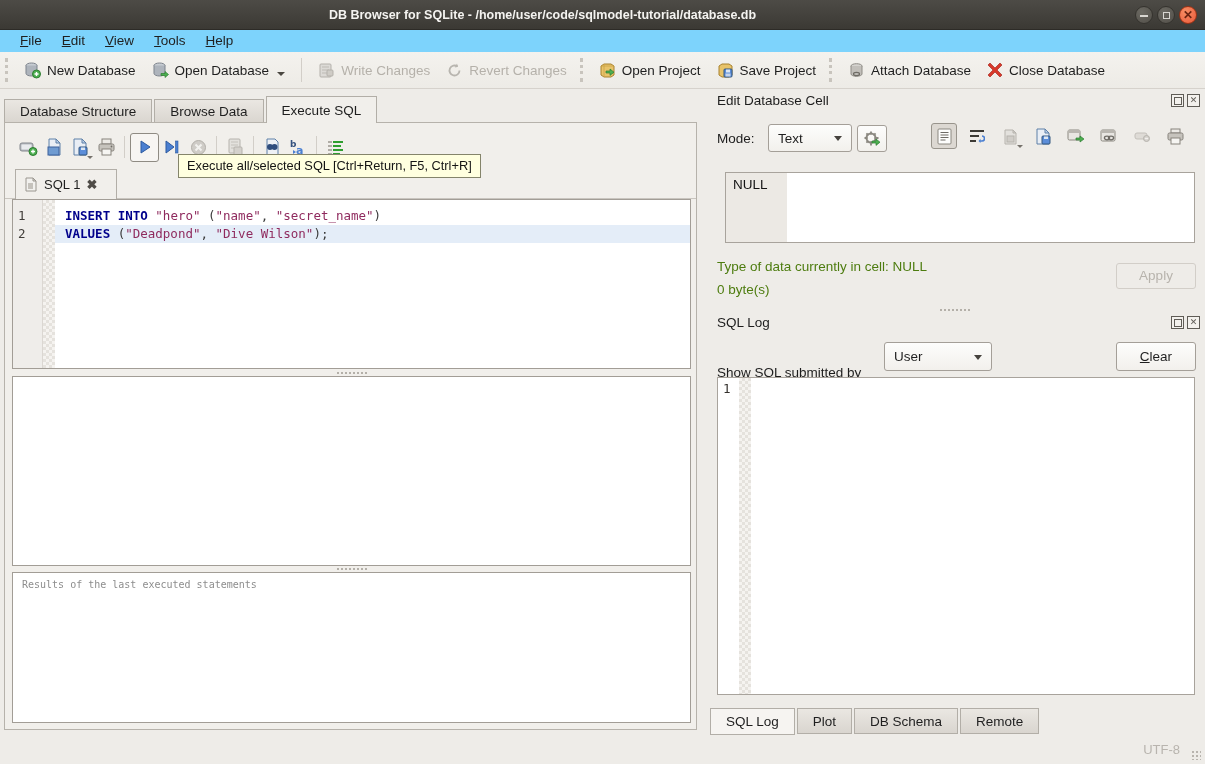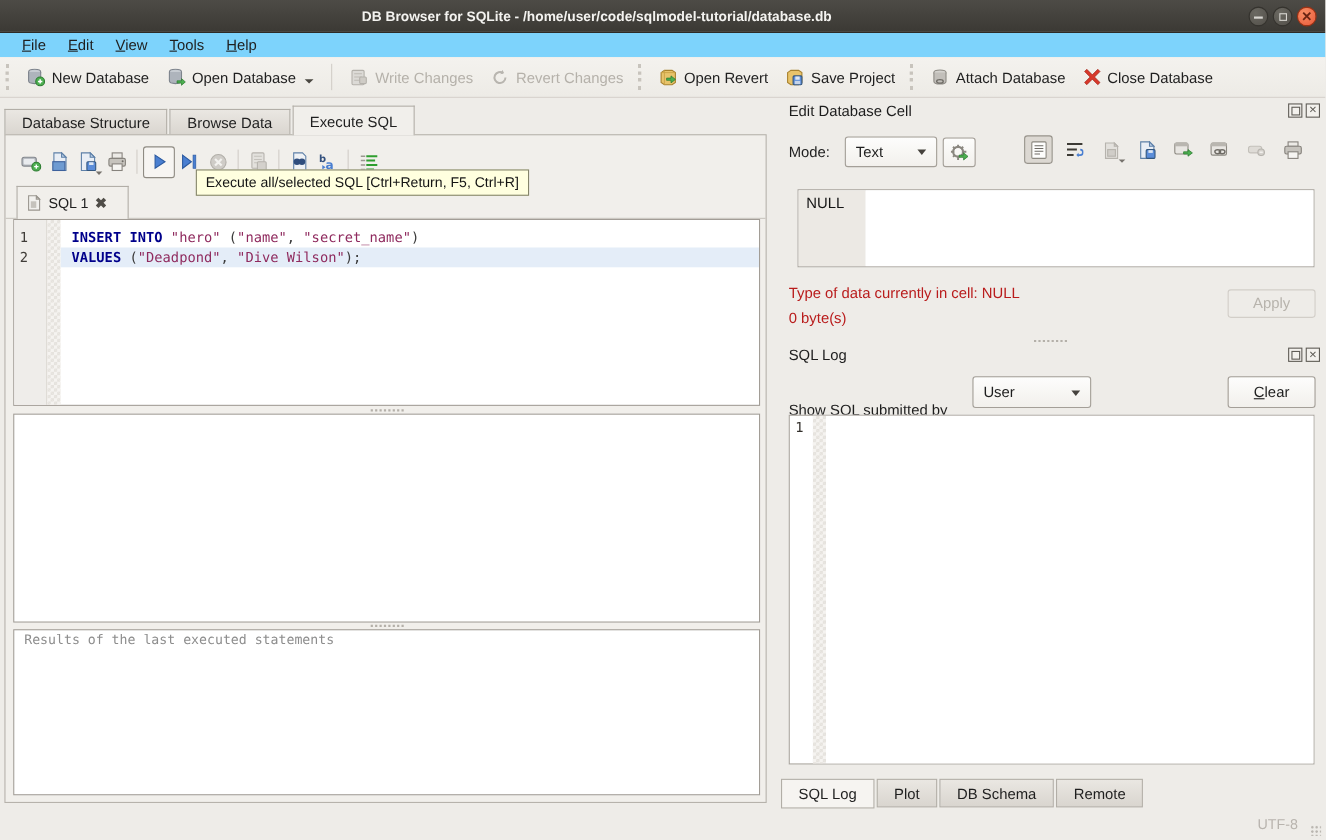--- a/index.html
+++ b/index.html
@@ -79,42 +79,42 @@
   .code-line { height:18px; line-height:18px; padding-left:10px; white-space:pre; }
   .code-line.hl { background:#e4edf8; }
   .seg-keyword { color:var(--kw-color,#00008b); font-weight:bold; }
   .seg-string { color:var(--str-color,#8f2a5e); }
   .seg-plain { color:var(--plain-color,#3a3a3a); }
 
   .splitter-h { position:absolute; left:7px; width:679px; height:6px; display:flex; align-items:center; justify-content:center; }
   .splitter-h .dots { width:30px; border-top:2px dotted #b4b0a9; }
 
   .pane { position:absolute; left:7px; width:679px; background:#fff; border:1px solid #a29d96; }
-  .results-text { padding:1px 9px; font-family:"DejaVu Sans Mono",monospace; font-size:12px; color:#8d8d8d; }
+  .results-text { padding:6px 9px; font-family:"DejaVu Sans Mono",monospace; font-size:10px; color:#8d8d8d; }
 
   
   .dock { position:absolute; left:705px; top:90px; width:500px; height:648px; }
   .dock-title { position:absolute; left:12px; font-size:13.5px; color:#1d1d1d; }
   .dock-icons { position:absolute; right:5px; display:flex; gap:3px; }
   .dock-ico { width:13px; height:13px; border:1px solid #5f5c56; font-size:9px; line-height:11px; text-align:center;
     color:#5f5c56; background:#f3f1ed; }
   .dock-ico.float::before { content:""; position:relative; display:block; width:6px; height:6px; border:1px solid #5f5c56; margin:2px auto 0; }
 
   .btnish { background:linear-gradient(#fdfdfc,#f2f0ec); border:1px solid #a49f98; border-radius:3px; }
   .combo { position:absolute; display:flex; align-items:center; padding:0 24px 0 9px; font-size:13.5px; }
   .combo .arrow { position:absolute; right:9px; top:50%; margin-top:-2px; width:0; height:0;
     border-left:4px solid transparent; border-right:4px solid transparent; border-top:5px solid #45423d; }
   .push-btn { position:absolute; text-align:center; font-size:13.5px; }
   .push-btn.disabled { color:#b7b3ac; background:#eeece8; border-color:#d2cec8; }
   .push-btn u { text-decoration:underline; }
 
   .cell-box { position:absolute; left:20px; top:82px; width:470px; height:71px; background:#fff; border:1px solid #a8a39c; display:flex; }
   .cell-gutter { width:61px; background:#ece9e4; padding:4px 0 0 7px; font-size:13.5px; color:#141414; }
 
-  .info-line { position:absolute; left:12px; font-size:13.5px; color:#b91c1c; }
+  .info-line { position:absolute; left:12px; font-size:13.5px; color:#4d7c0f; }
 
   .log-box { position:absolute; left:12px; top:287px; width:478px; height:318px; background:#fff; border:1px solid #a8a39c; display:flex; }
   .log-gutter { width:21px; padding:3px 0 0 5px; font-family:"DejaVu Sans Mono",monospace; font-size:12.5px; color:#33302c; }
 
   .bottom-tabs { position:absolute; left:5px; top:618px; display:flex; gap:2px; }
   .bottom-tab { padding:0 15px; height:26px; line-height:25px; font-size:13.5px;
     background:linear-gradient(#eae7e2,#d9d5cf); border:1px solid #b2aea7; }
   .bottom-tab.active { background:#f6f4f1; height:27px; }
 
   .statusbar-text { position:absolute; right:25px; bottom:7px; font-size:13px; color:#b8b4ae; }
@@ -195,21 +195,21 @@
     </span>
 
     <span class="drag-handle"></span>
 
     <span class="tb-item">
       <svg width="17" height="17" viewBox="0 0 17 17">
         <path d="M2 4l3-2h7l3 2v9l-3 2H5l-3-2z" fill="#e8c36a" stroke="#a8822f"></path>
         <path d="M2 4h13M5 2v13" stroke="#caa246" stroke-width="0.8" fill="none"></path>
         <path d="M7 9h4V7l4 3.2-4 3.2V11H7z" fill="#4caf50" stroke="#2e7d32" stroke-width="0.7"></path>
       </svg>
-      <span>Open Revert</span>
+      <span>Open Project</span>
     </span>
 
     <span class="tb-item">
       <svg width="17" height="17" viewBox="0 0 17 17">
         <path d="M2 4l3-2h7l3 2v9l-3 2H5l-3-2z" fill="#e8c36a" stroke="#a8822f"></path>
         <rect x="7" y="7" width="8" height="8" rx="1" fill="#5b8dd9" stroke="#33567e"></rect>
         <rect x="9" y="7.5" width="4" height="3" fill="#dce6f2"></rect>
         <rect x="8.5" y="11.5" width="5" height="3" fill="#c5d4ea"></rect>
       </svg>
       <span>Save Project</span>

